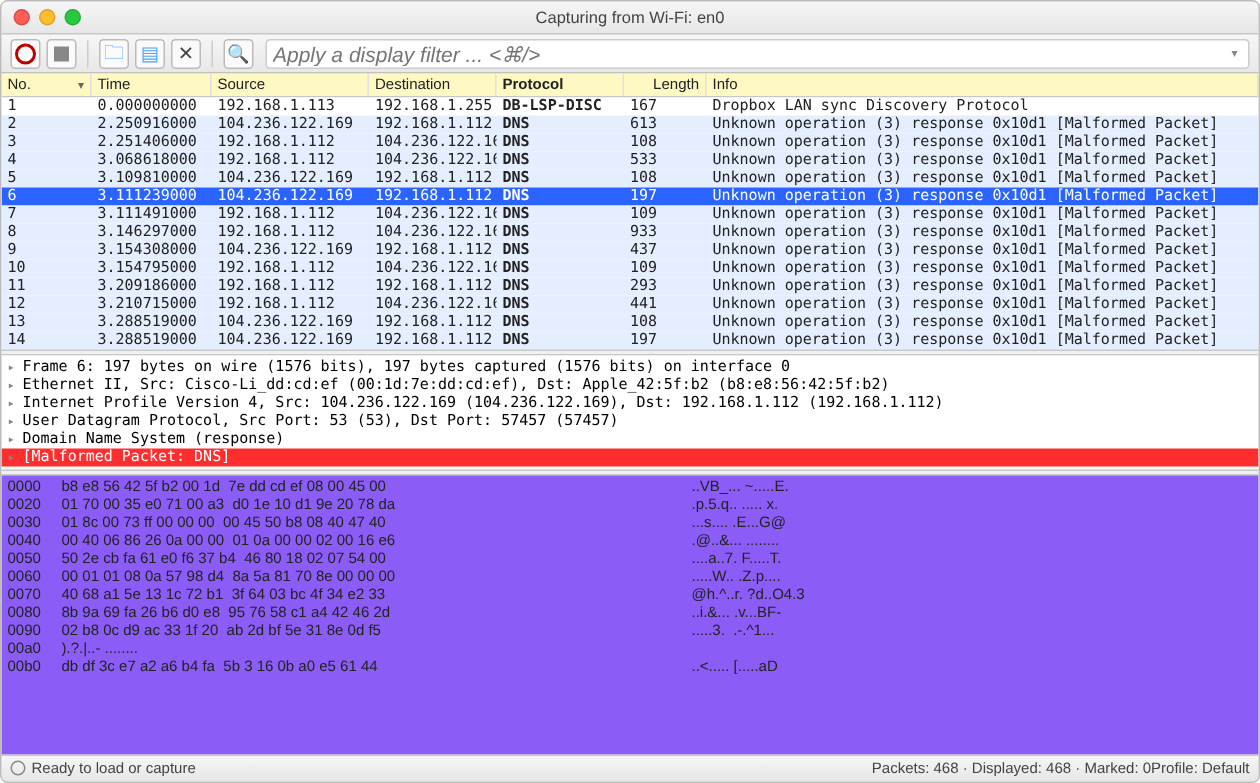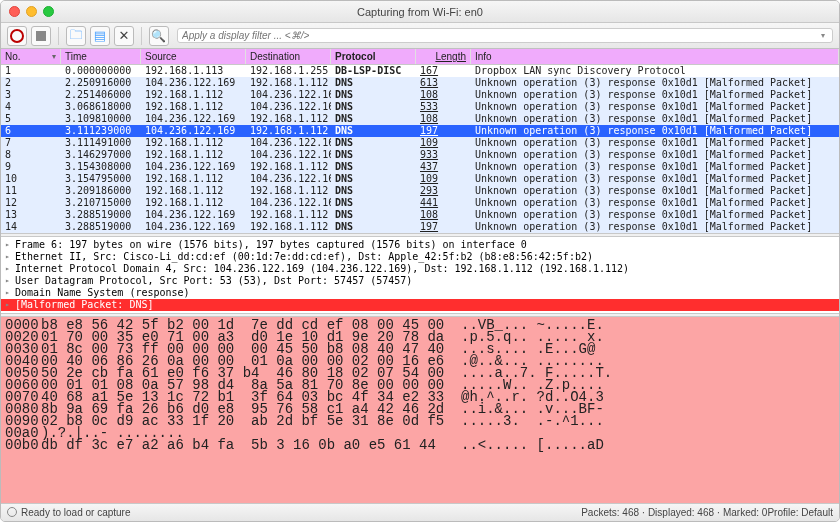--- a/index.html
+++ b/index.html
@@ -14,44 +14,44 @@
 .title { margin:0 auto; font-size:11px; color:#444; }
 .toolbar { height:26px; background:linear-gradient(#f6f6f6,#e8e8e8); border-bottom:1px solid #c0c0c0; display:flex; align-items:center; padding:0 6px; gap:4px; }
 .tbtn { width:20px; height:20px; border:1px solid #bbb; border-radius:3px; background:#fafafa; display:flex; align-items:center; justify-content:center; }
 .recbtn { width:14px; height:14px; border-radius:50%; border:2px solid #b00; }
 .stopbtn { width:10px; height:10px; background:#888; }
 .tsep { width:1px; height:18px; background:#ccc; margin:0 3px; }
 .folder { color:#4da3ff; font-size:13px; }
 .xicon { color:#444; font-size:13px; }
 .mag { color:#888; font-size:12px; }
 .filterwrap { flex:1; display:flex; align-items:center; background:#fff; border:1px solid #ccc; border-radius:3px; padding:1px 4px; margin-left:4px; }
-.filterwrap input { border:none; outline:none; flex:1; font-size:10px; font-style:italic; color:#aaa; background:transparent; }
+.filterwrap input { border:none; outline:none; flex:1; font-size:14px; font-style:italic; color:#aaa; background:transparent; }
 .dropdown-icon { width:10px; height:10px; display:flex; align-items:center; justify-content:center; color:#888; font-size:8px; }
-.colhdr { height:16px; background:#f0abfc; border-bottom:1px solid #c8c8c8; display:flex; font-size:10px; color:#222; }
+.colhdr { height:16px; background:#fef9c3; border-bottom:1px solid #c8c8c8; display:flex; font-size:10px; color:#222; }
 .colhdr > div { border-right:1px solid #e0e0e0; padding:1px 4px; display:flex; align-items:center; }
 .c-no { width:60px; justify-content:flex-end; padding-right:8px; }
 .c-time { width:80px; }
 .c-src { width:105px; }
 .c-dst { width:85px; }
 .c-proto { width:85px;font-weight:bold; }
-.c-len { width:55px; justify-content:flex-end; padding-right:12px;text-decoration:underline; }
+.c-len { width:55px; justify-content:flex-end; padding-right:12px; }
 .c-info { flex:1; border-right:none; }
 .sort-arrow { margin-left:auto; font-size:8px; color:#666; }
 .packetlist { flex:0 0 auto; background:#fff; overflow:hidden; }
 .prow { display:flex; font-family:"Menlo","Monaco",monospace; font-size:10px; line-height:12px; white-space:nowrap; }
 .prow > div { padding:0 4px; overflow:hidden; }
 .prow.norm { background:#e4eeff; color:#222; }
 .prow.white { background:#fff; color:#222; }
 .prow.sel { background:#2a63ff; color:#fff; }
 .resizer { height:4px; background:#f0f0f0; border-top:1px solid #c8c8c8; border-bottom:1px solid #c8c8c8; cursor:row-resize; }
 .details { background:#fff; padding:2px 0; font-family:"Menlo","Monaco",monospace; font-size:10px; line-height:12px; }
 .drow { display:flex; align-items:center; padding:0 4px; }
 .tri { display:inline-block; width:10px; color:#888; font-size:8px; }
 .drow.err { background:#ff2e2e; color:#fff; }
-.hex { background:#fca5a5; padding:2px 0; font-family:Liberation Mono, monospace; font-size:14px; line-height:12px; flex:1; overflow:hidden; }
+.hex { background:#8b5cf6; padding:2px 0; font-family:Liberation Sans, sans-serif; font-size:10px; line-height:12px; flex:1; overflow:hidden; }
 .hrow { display:flex; padding:0 4px; white-space:pre; color:#222; }
 .h-off { width:36px; color:#222; }
 .h-bytes { width:420px; }
 .h-ascii { flex:1; }
 .statusbar { height:18px; background:linear-gradient(#f6f6f6,#e6e6e6); border-top:1px solid #c8c8c8; display:flex; align-items:center; font-size:10px; color:#444; padding:0 6px; }
 .sb-left { display:flex; align-items:flex-start; gap:4px; }
 .sb-circle { width:10px; height:10px; border:1.5px solid #888; border-radius:50%; }
 .sb-right { margin-left:auto; display:flex; }
 </style>
 </head>
@@ -242,21 +242,21 @@
       <div class="drow">
         <span class="tri">▸</span>
         <span>Frame 6: 197 bytes on wire (1576 bits), 197 bytes captured (1576 bits) on interface 0</span>
       </div>
       <div class="drow">
         <span class="tri">▸</span>
         <span>Ethernet II, Src: Cisco-Li_dd:cd:ef (00:1d:7e:dd:cd:ef), Dst: Apple_42:5f:b2 (b8:e8:56:42:5f:b2)</span>
       </div>
       <div class="drow">
         <span class="tri">▸</span>
-        <span>Internet Protocol Domain 4, Src: 104.236.122.169 (104.236.122.169), Dst: 192.168.1.112 (192.168.1.112)</span>
+        <span>Internet Profile Version 4, Src: 104.236.122.169 (104.236.122.169), Dst: 192.168.1.112 (192.168.1.112)</span>
       </div>
       <div class="drow">
         <span class="tri">▸</span>
         <span>User Datagram Protocol, Src Port: 53 (53), Dst Port: 57457 (57457)</span>
       </div>
       <div class="drow">
         <span class="tri">▸</span>
         <span>Domain Name System (response)</span>
       </div>
       <div class="drow err">

